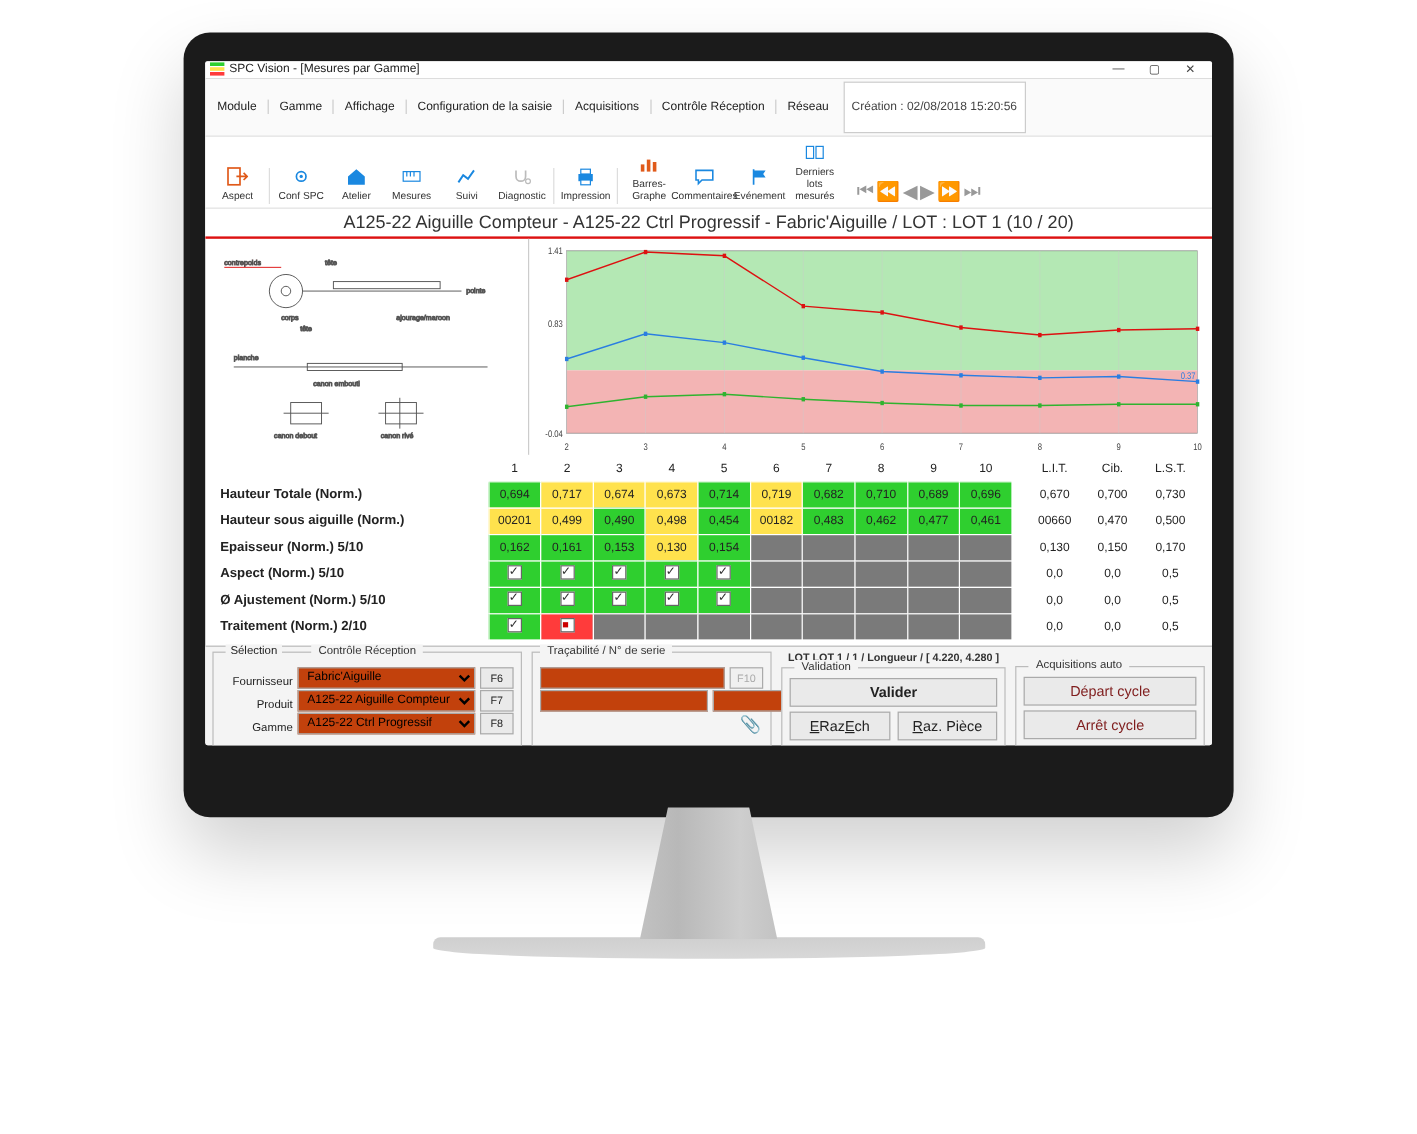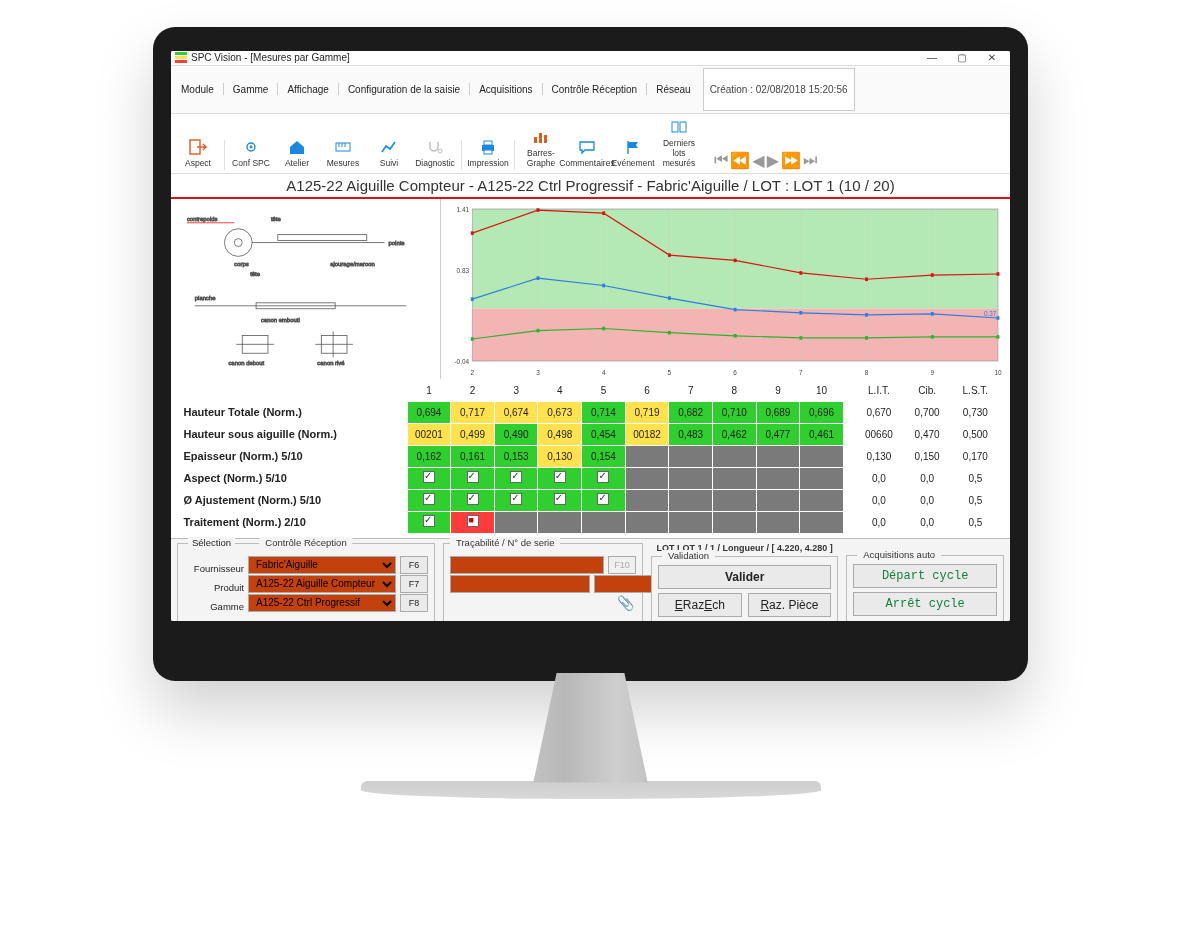--- a/index.html
+++ b/index.html
@@ -147,21 +147,21 @@
   .kbtn.disabled { color:#aaa; background:#f0f0f0; }
   .twocol-inputs { display:flex; gap:4px; }
   .twocol-inputs input { flex:1; }
   .clipicon { display:inline-flex; width:20px; height:18px; align-items:center; justify-content:center; color:#2a7de1; font-size:14px; }
 
   .lot-strip { font-size:9px; text-align:center; margin-bottom:3px; color:#333;font-weight:bold; }
   .bigbtn {
     width:100%; height:24px; border:1px solid #aaa; background:#eaeaea; font-size:12px;
     display:flex; align-items:center; justify-content:center; margin-bottom:4px; cursor:pointer;
   }
-  .bigbtn.disabled { color:#15803d;font-family:Liberation Mono, monospace; }
+  .bigbtn.disabled { color:#7f1d1d; }
   .tworow { display:flex; gap:6px; }
   .tworow .bigbtn { flex:1; margin-bottom:0; }
 
   .col-validation { width: 190px; }
   .col-acq { width: 160px; }
   .col-trace { width: 200px; }
 </style>
 </head>
 <body>
 

